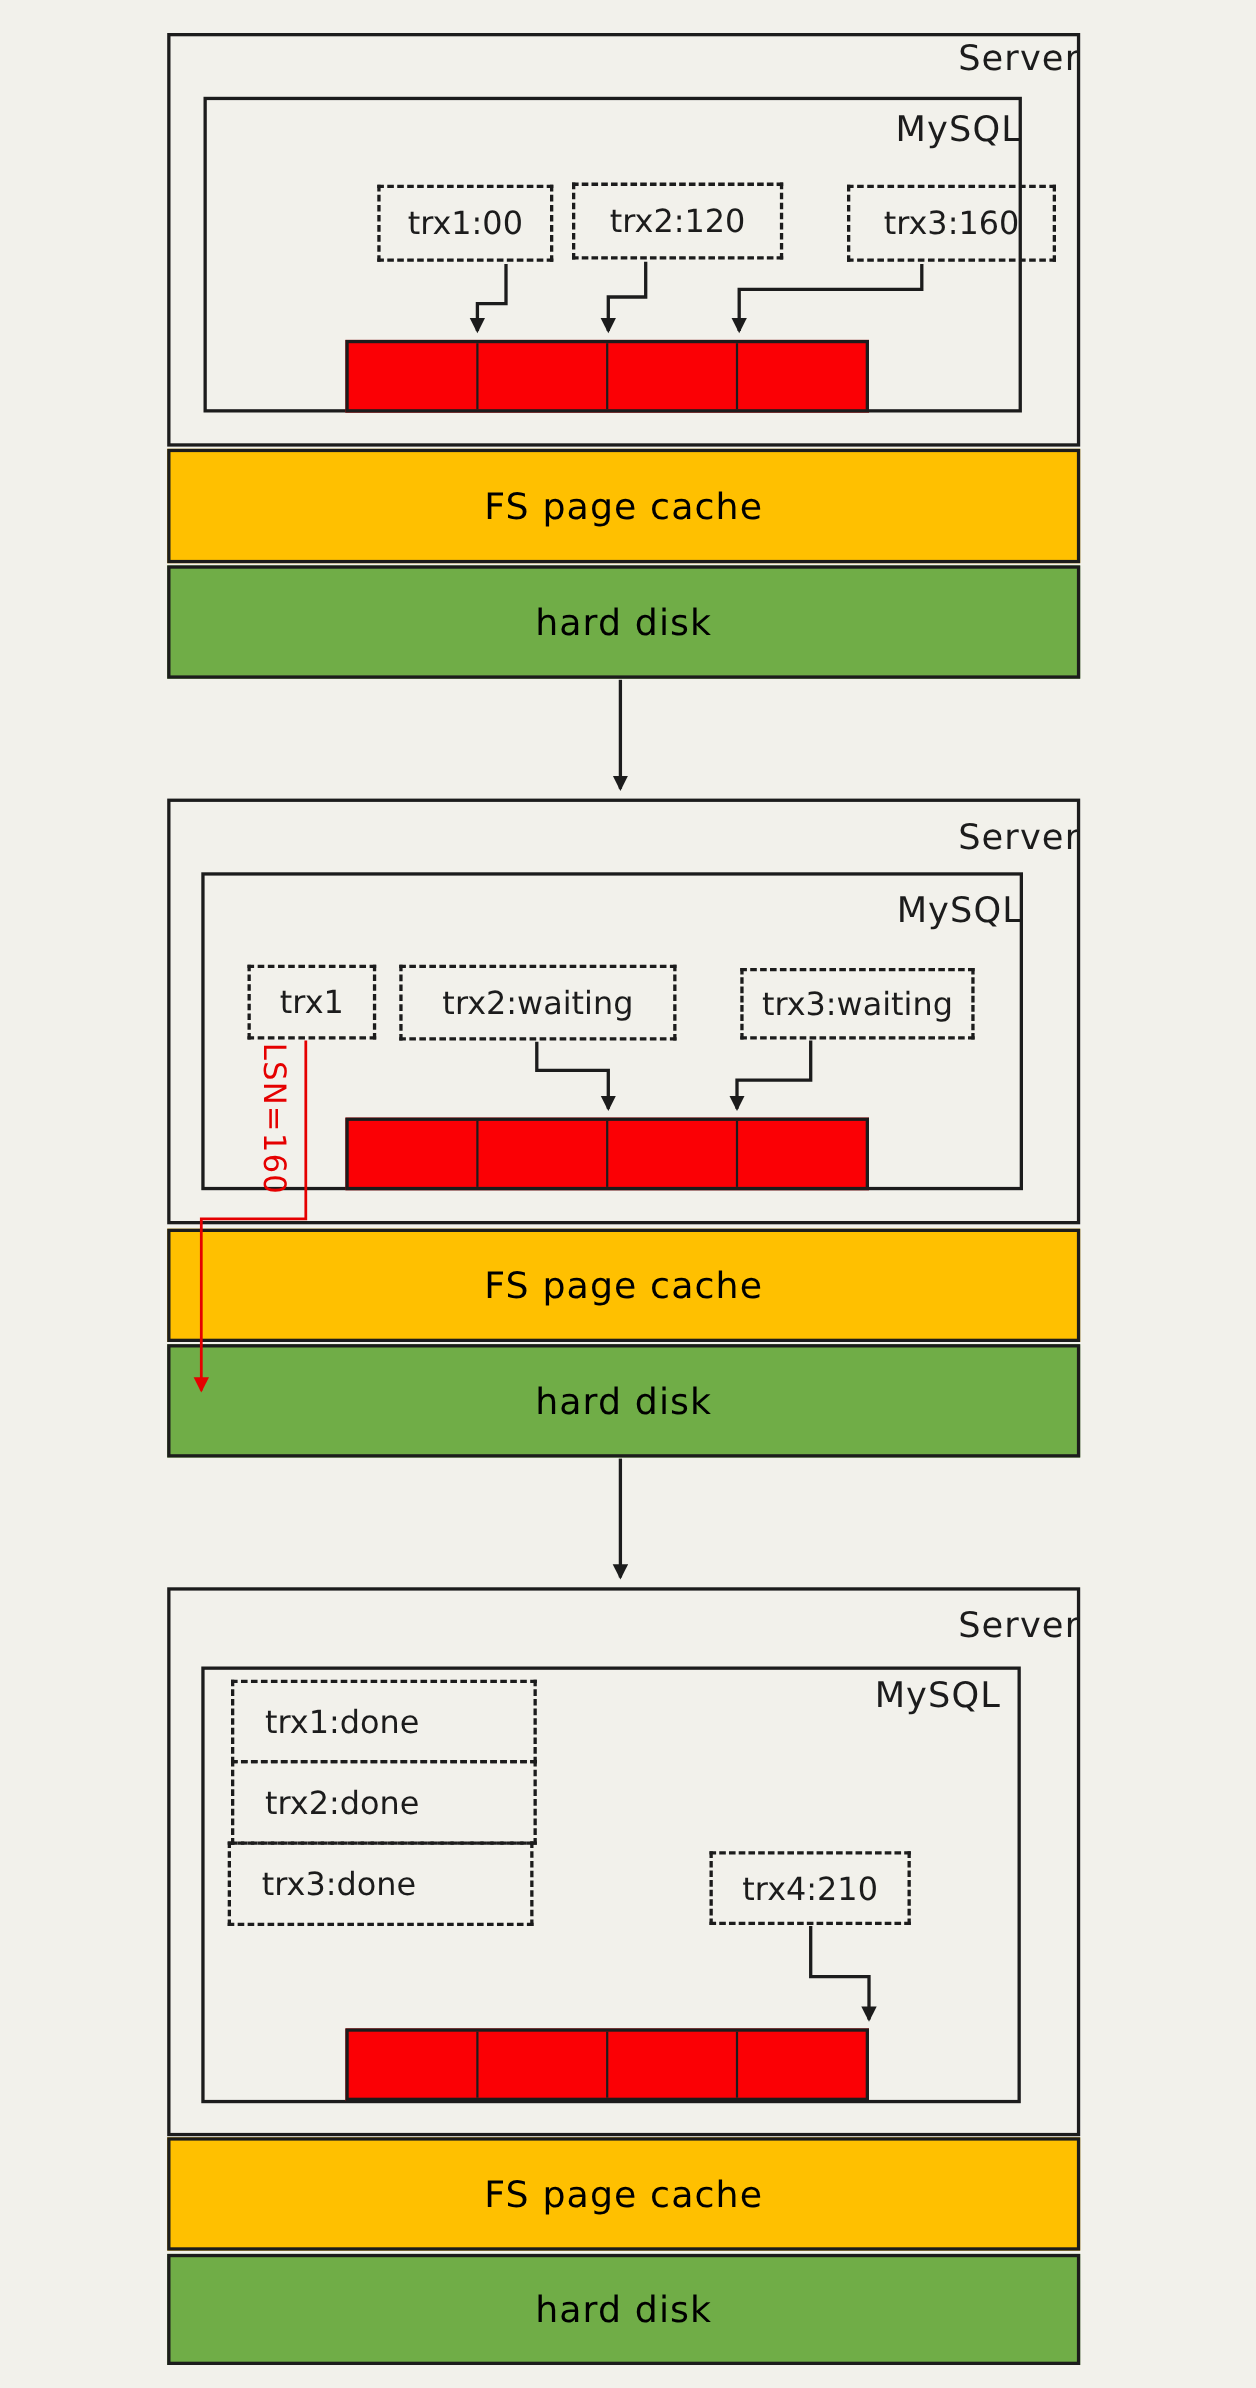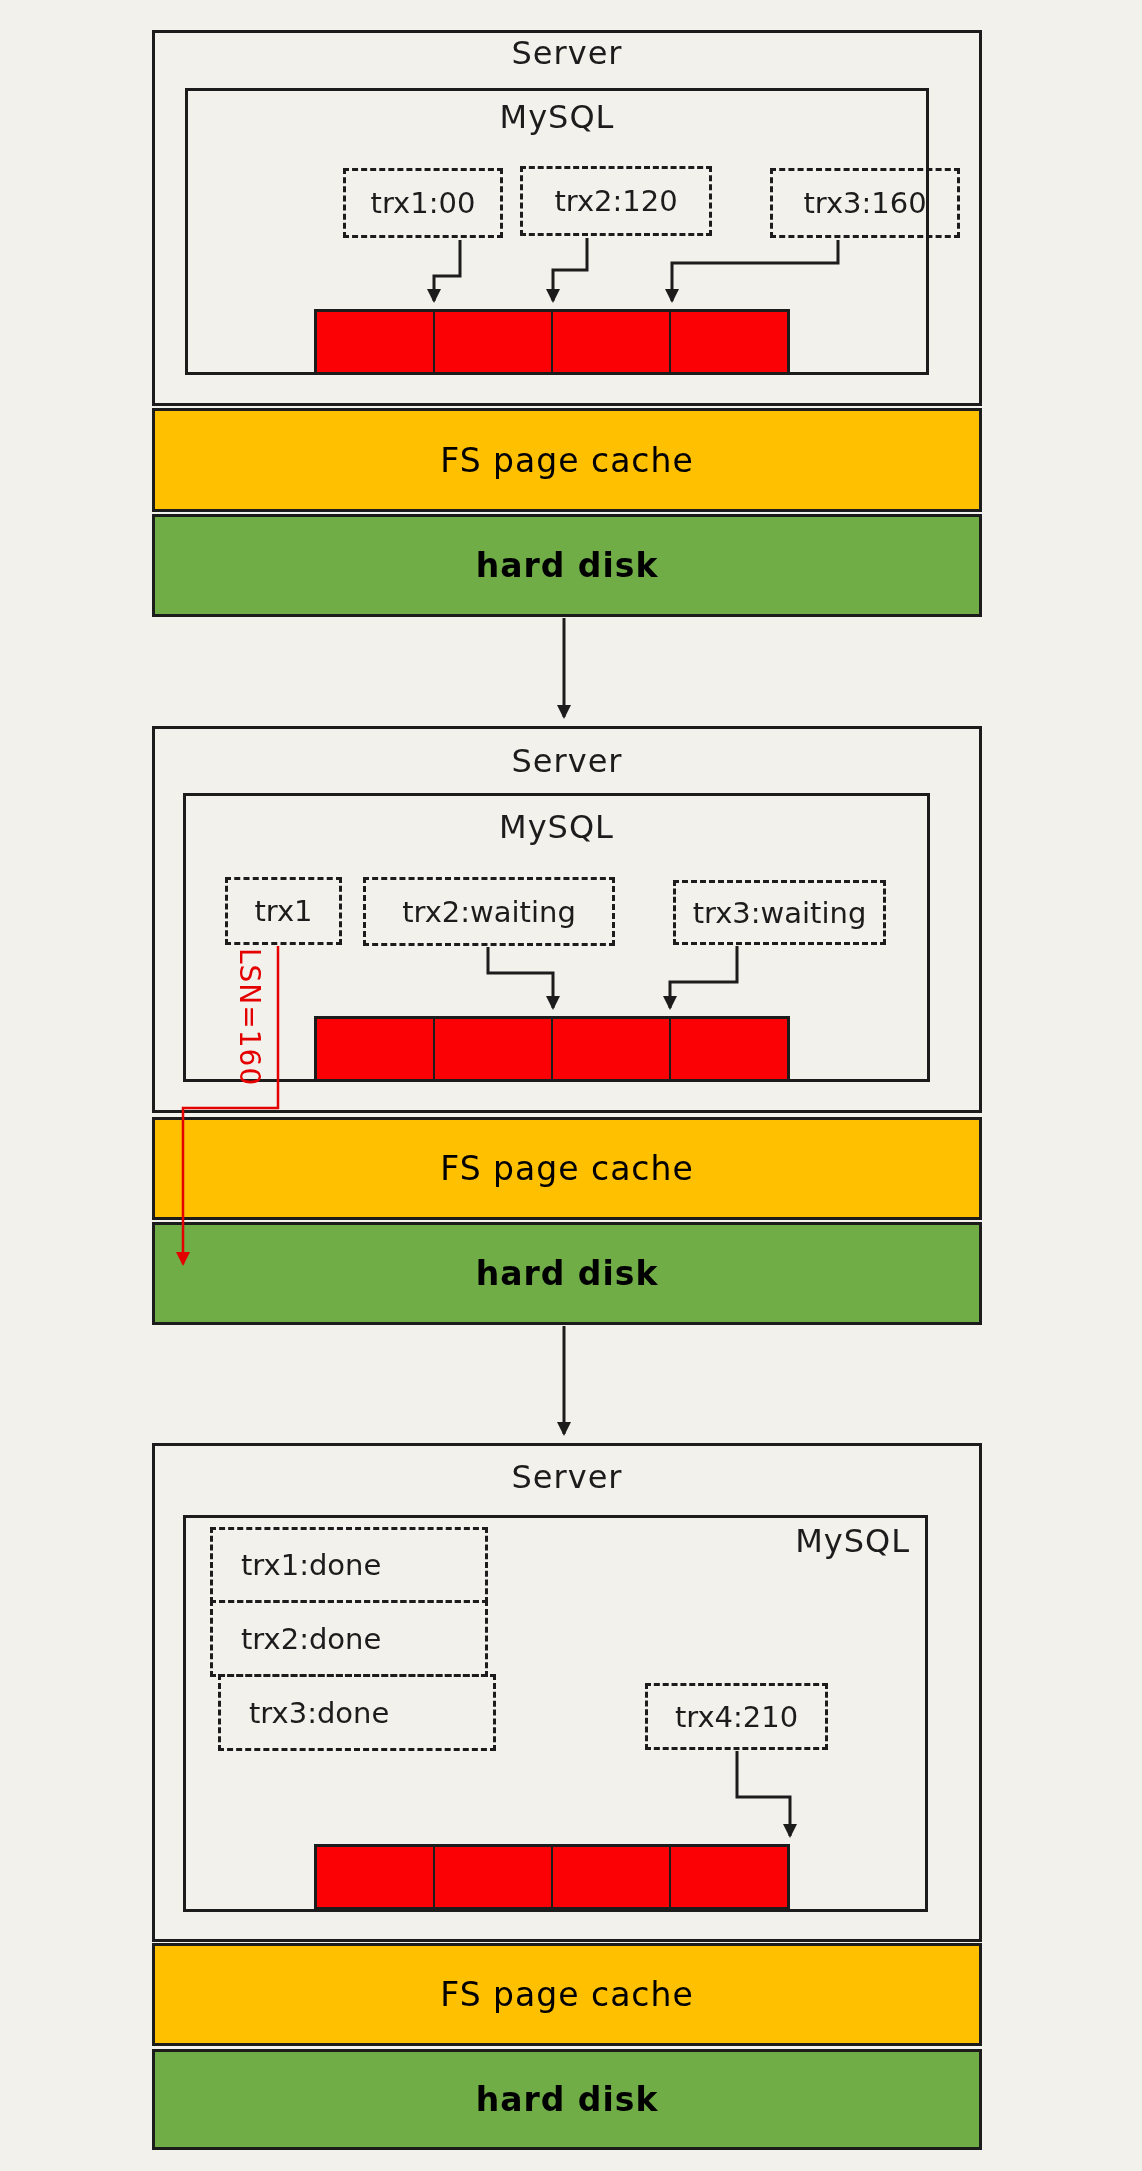--- a/index.html
+++ b/index.html
@@ -6,26 +6,26 @@
     --background:#F2F1EB; --fs-page-cache:#FFC000; --hard-disk:#70AD47;
     --log-buffer:#FB0005; --annotation-red:#E50000; --ink:#1C1C1C;
   }
   html,body{margin:0;padding:0;}
   body{background:var(--background);font-family:"DejaVu Sans",sans-serif;color:var(--ink);}
   #canvas{position:relative;width:1142px;height:2171px;background:var(--background);overflow:hidden;}
   .abs{position:absolute;box-sizing:border-box;}
   .box{border:3px solid var(--ink);}
   .dashed{border:3px dashed var(--ink);}
   .center{display:flex;align-items:center;justify-content:center;}
-  .title{font-size:32px;text-align:center;letter-spacing:1px;}
+  .title{font-size:32px;text-align:right;letter-spacing:1px;}
   .trx{font-size:29px;white-space:nowrap;}
   .bar{border:3px solid var(--ink);display:flex;align-items:center;justify-content:center;
        color:#000000;font-size:33px;letter-spacing:1px;}
   .bar.cache{background:var(--fs-page-cache);}
-  .bar.disk{background:var(--hard-disk);font-weight:bold;}
+  .bar.disk{background:var(--hard-disk);}
   .buffer{border:3px solid var(--ink);background:var(--log-buffer);display:flex;}
   .buffer .seg{flex:1;}
   .buffer .seg + .seg{border-left:2px solid var(--ink);}
   .lsn{color:var(--annotation-red);font-size:28px;white-space:nowrap;
        transform:rotate(90deg);transform-origin:top left;letter-spacing:1px;}
   .done-row{padding-left:28px;display:flex;align-items:center;}
   svg.overlay{position:absolute;left:0;top:0;pointer-events:none;}
 </style>
 </head>
 <body>
@@ -75,21 +75,21 @@
   <div class="abs bar disk" style="left:152px;top:1222px;width:830px;height:103px;">hard disk</div>
 
   <div class="abs box" style="left:152px;top:1443px;width:830px;height:499px;"></div>
   <div class="abs title" style="left:152px;top:1458px;width:830px;">Server</div>
 
   <div class="abs box" style="left:183px;top:1515px;width:745px;height:397px;"></div>
   <div class="abs title" style="left:183px;top:1522px;width:727px;text-align:right;">MySQL</div>
 
   <div class="abs dashed done-row trx" style="left:210px;top:1527px;width:278px;height:76px;">trx1:done</div>
   <div class="abs dashed done-row trx" style="left:210px;top:1600px;width:278px;height:77px;">trx2:done</div>
-  <div class="abs dashed done-row trx" style="left:218px;top:1674px;width:278px;height:77px;">trx3:done</div>
+  <div class="abs dashed done-row trx" style="left:207px;top:1674px;width:278px;height:77px;">trx3:done</div>
 
   <div class="abs dashed center trx" style="left:645px;top:1683px;width:183px;height:67px;">trx4:210</div>
 
   <div class="abs buffer" style="left:314px;top:1844px;width:476px;height:66px;">
     <div class="seg"></div>
     <div class="seg"></div>
     <div class="seg"></div>
     <div class="seg"></div>
   </div>
 

